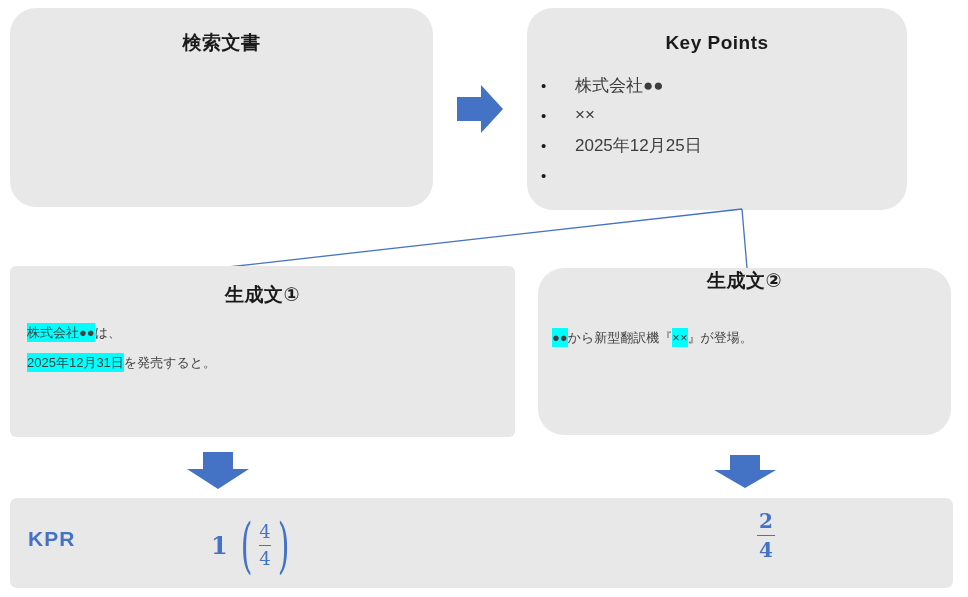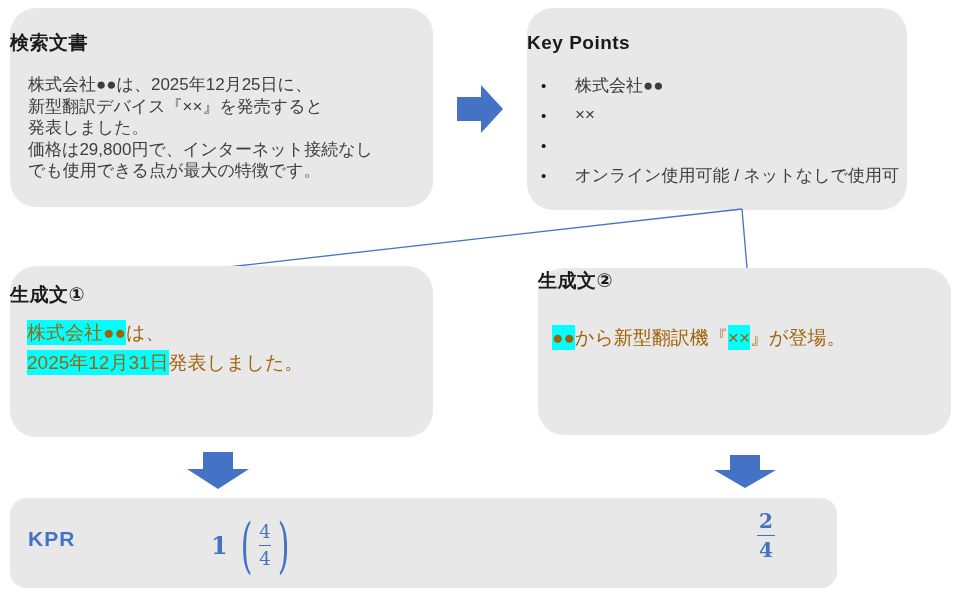--- a/index.html
+++ b/index.html
@@ -2,32 +2,32 @@
 <html><head>
 <meta charset="utf-8">
 <style>
   html,body{margin:0;padding:0;background:#ffffff;}
   .canvas{
     position:relative;width:968px;height:597px;background:#ffffff;overflow:hidden;
     font-family:"Liberation Sans","DejaVu Sans",sans-serif;
   }
   .box{position:absolute;background:#e8e8e8;border-radius:26px;}
   .box-title{
-    position:absolute;left:0;right:0;
+    position:absolute;left:0;right:0;text-align:center;
     font-weight:bold;color:#1a1a1a;font-size:19px;letter-spacing:0.5px;
   }
   .doc-body{
     position:absolute;color:#3d3d3d;font-size:17px;line-height:21.5px;
     white-space:nowrap;
   }
   .bullet-list{position:absolute;color:#3d3d3d;font-size:17px;}
   .bullet-row{display:flex;height:30px;align-items:center;white-space:nowrap;}
   .bullet-dot{width:42px;padding-left:8px;box-sizing:border-box;font-size:15px;color:#1a1a1a;}
   .gen-body{
-    position:absolute;color:#a16207;font-size:19px;line-height:30px;white-space:nowrap;
+    position:absolute;color:#404040;font-size:13px;line-height:30px;white-space:nowrap;
   }
   .gen-body .hl{background:#00ffff;padding:2px 0;}
   .kpr-label{
     position:absolute;color:#4472c4;font-weight:bold;font-size:21px;letter-spacing:1px;
   }
   .frac-group{
     position:absolute;display:flex;align-items:center;color:#4472c4;
     font-family:"DejaVu Serif","Liberation Serif",serif;
   }
   .frac-whole{font-size:24px;font-weight:bold;margin-right:7px;}
@@ -42,82 +42,75 @@
   .arrow-svg{position:absolute;}
   .connector-svg{position:absolute;left:0;top:0;pointer-events:none;}
 </style>
 </head>
 <body>
 
 <div class="canvas">
 
   <div class="box" style="left:10px;top:8px;width:423px;height:199px;">
     <div class="box-title" style="top:22px;">検索文書</div>
-    <div class="doc-body" style="left:18px;top:66px;">
-      <div>株式会社●●は、2025年12月25日に、</div>
-      <div>新型翻訳デバイス『××』を発売すると</div>
-      <div>発表しました。</div>
-      <div>価格は29,800円で、インターネット接続なし</div>
-      <div>でも使用できる点が最大の特徴です。</div>
-    </div>
   </div>
 
   <svg class="arrow-svg" style="left:457px;top:85px;" width="46" height="48" viewBox="0 0 46 48">
     <polygon points="0,12 24,12 24,0 46,24 24,48 24,36 0,36" fill="#4472c4"></polygon>
   </svg>
 
   <div class="box" style="left:527px;top:8px;width:380px;height:202px;">
     <div class="box-title" style="top:24px;">Key Points</div>
     <div class="bullet-list" style="left:6px;top:62px;right:8px;">
       <div class="bullet-row">
         <span class="bullet-dot">•</span>
         <span>株式会社●●</span>
       </div>
       <div class="bullet-row">
         <span class="bullet-dot">•</span>
         <span>××</span>
       </div>
       <div class="bullet-row">
         <span class="bullet-dot">•</span>
+        <span>2025年12月25日</span>
       </div>
       <div class="bullet-row">
         <span class="bullet-dot">•</span>
-        <span>オンライン使用可能 / ネットなしで使用可</span>
       </div>
     </div>
   </div>
 
   <svg class="connector-svg" width="968" height="597" viewBox="0 0 968 597">
     <line x1="742" y1="209" x2="228" y2="267" stroke="#4472c4" stroke-width="1.3"></line>
     <line x1="742" y1="209" x2="747" y2="268" stroke="#4472c4" stroke-width="1.3"></line>
   </svg>
 
-  <div class="box" style="left:10px;top:266px;width:423px;height:171px;">
+  <div class="box" style="left:10px;top:266px;width:505px;height:171px;border-radius:6px;">
     <div class="box-title" style="top:16px;">生成文①</div>
     <div class="gen-body" style="left:17px;top:52px;">
       <div><span class="hl">株式会社●●</span><span>は、</span></div>
-      <div><span class="hl">2025年12月31日</span><span>発表しました。</span></div>
+      <div><span class="hl">2025年12月31日</span><span>を発売すると。</span></div>
     </div>
   </div>
 
   <div class="box" style="left:538px;top:268px;width:413px;height:167px;">
     <div class="box-title" style="top:0;">生成文②</div>
     <div class="gen-body" style="left:14px;top:55px;">
       <div><span class="hl">●●</span><span>から新型翻訳機『</span><span class="hl">××</span><span>』が登場。</span></div>
     </div>
   </div>
 
   <svg class="arrow-svg" style="left:187px;top:452px;" width="62" height="37" viewBox="0 0 62 37">
     <polygon points="16,0 46,0 46,17 62,17 31,37 0,17 16,17" fill="#4472c4"></polygon>
   </svg>
   <svg class="arrow-svg" style="left:714px;top:455px;" width="62" height="33" viewBox="0 0 62 33">
     <polygon points="16,0 46,0 46,15 62,15 31,33 0,15 16,15" fill="#4472c4"></polygon>
   </svg>
 
-  <div class="box" style="left:10px;top:498px;width:827px;height:90px;border-radius:16px;">
+  <div class="box" style="left:10px;top:498px;width:943px;height:90px;border-radius:7px;">
     <div class="kpr-label" style="left:18px;top:29px;">KPR</div>
 
     <div class="frac-group" style="left:201px;top:14px;height:66px;">
       <span class="frac-whole">1</span>
       <span class="big-paren">(</span>
       <span class="vfrac">
         <span class="num">4</span>
         <span class="den">4</span>
       </span>
       <span class="big-paren">)</span>

